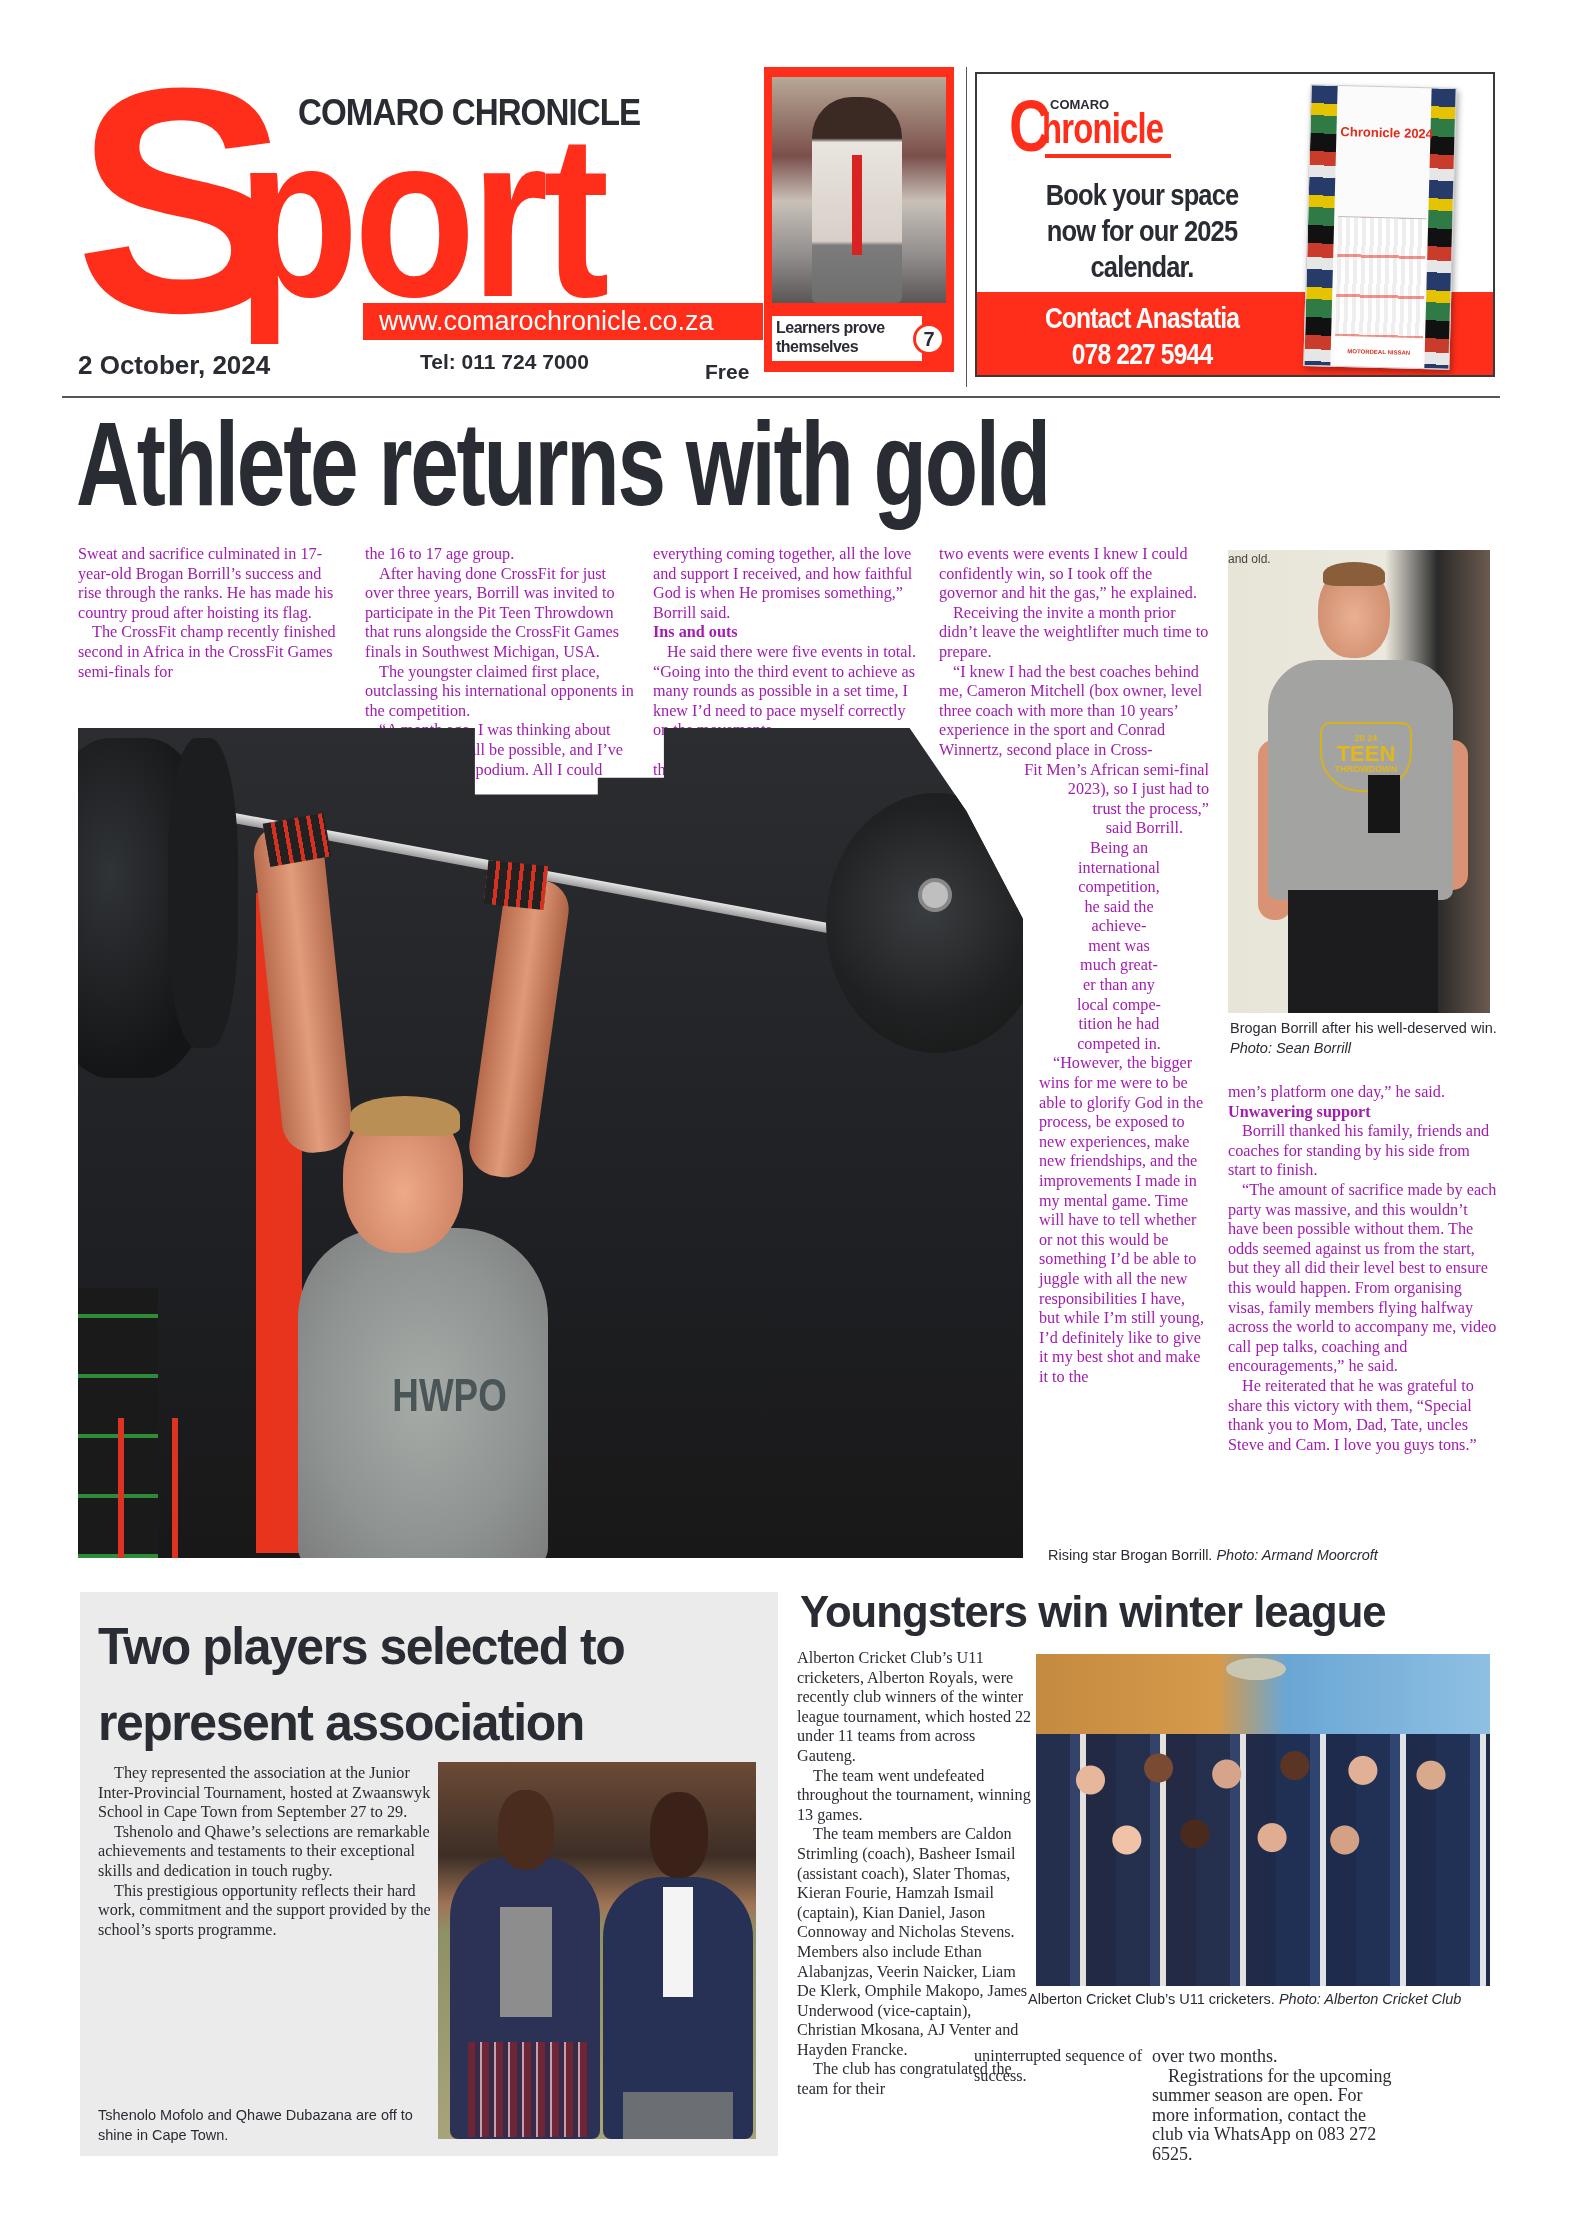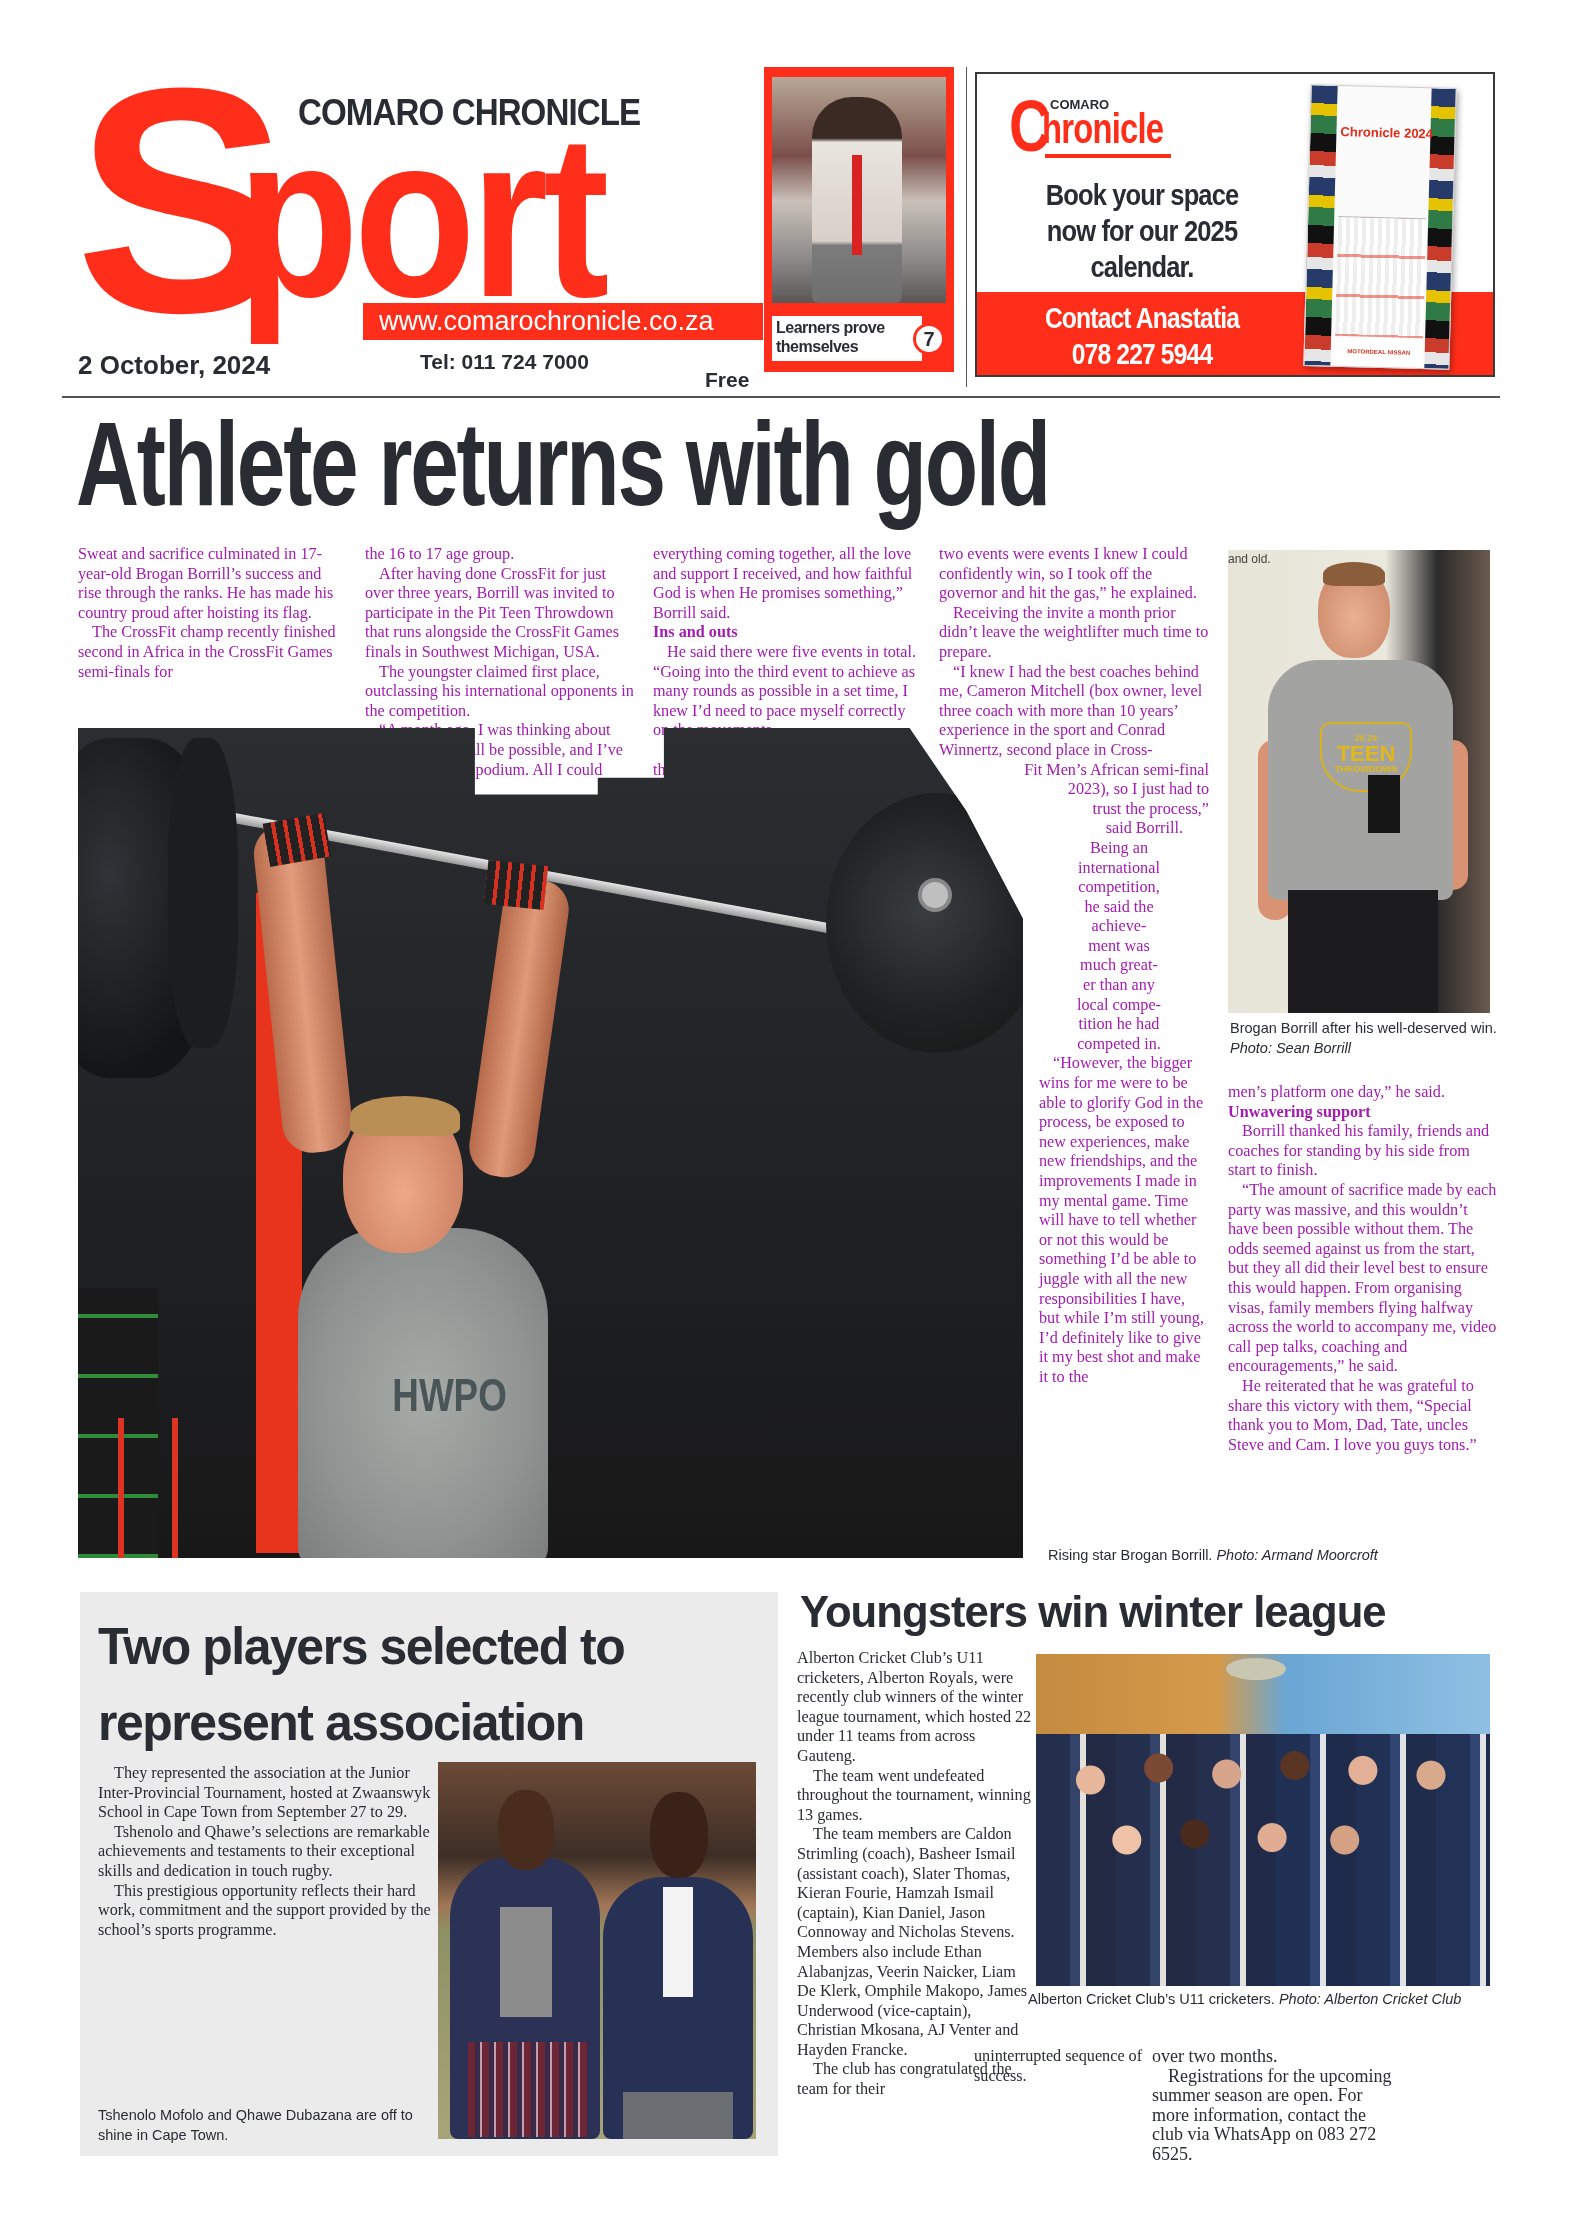--- a/index.html
+++ b/index.html
@@ -7,21 +7,21 @@
   body { position: relative; font-family: "Liberation Serif", serif; color: #2a2c33; }
   .abs { position: absolute; }
 
   
   .mast-S { left: 75px; top: 40px; font-family: "Liberation Sans", sans-serif; font-weight: bold; font-size: 320px; line-height: 1; color: #ff2e1a; letter-spacing: -10px; }
   .mast-port { left: 237px; top: 100px; font-family: "Liberation Sans", sans-serif; font-weight: bold; font-size: 232px; line-height: 1; color: #ff2e1a; letter-spacing: -6px; transform: scaleX(0.86); transform-origin: left top; }
   .mast-brand { left: 298px; top: 92px; font-family: "Liberation Sans", sans-serif; font-weight: bold; font-size: 36px; color: #2a2c33; letter-spacing: -1px; transform: scaleX(0.92); transform-origin: left top; }
   .mast-url { left: 363px; top: 303px; width: 400px; height: 37px; background: #ff2e1a; color: #fff; font-family: "Liberation Sans", sans-serif; font-size: 27px; line-height: 37px; padding-left: 16px; }
   .mast-date { left: 78px; top: 350px; font-family: "Liberation Sans", sans-serif; font-weight: bold; font-size: 26px; color: #2a2c33; }
   .mast-tel { left: 420px; top: 350px; font-family: "Liberation Sans", sans-serif; font-weight: bold; font-size: 21px; color: #2a2c33; }
-  .mast-free { left: 705px; top: 368px; font-family: "Liberation Sans", sans-serif; font-weight: bold; font-size: 21px; color: #2a2c33; }
+  .mast-free { left: 705px; top: 360px; font-family: "Liberation Sans", sans-serif; font-weight: bold; font-size: 21px; color: #2a2c33; }
 
   
   .teaser { left: 764px; top: 67px; width: 190px; height: 305px; background: #ff2e1a; }
   .teaser-photo { left: 8px; top: 10px; width: 174px; height: 226px; background: linear-gradient(180deg, #b7a896 0%, #7b4f4b 35%, #c9c1b9 55%, #8e8b8a 80%, #5a5656 100%); overflow: hidden; }
   .teaser-figure { position: absolute; left: 40px; top: 20px; width: 90px; height: 206px; background: linear-gradient(180deg, #3b2a24 0%, #3b2a24 20%, #e9e5df 22%, #d8cfc8 70%, #7c7c7c 72%, #6d6d6d 100%); border-radius: 40px 40px 6px 6px; }
   .teaser-tie { position: absolute; left: 80px; top: 78px; width: 10px; height: 100px; background: #d92323; }
   .teaser-label { left: 8px; top: 249px; width: 150px; height: 45px; background: #fff; padding: 2px 4px; font-family: "Liberation Sans", sans-serif; font-weight: bold; font-size: 16px; line-height: 19px; color: #2a2c33; letter-spacing: -0.5px; }
   .teaser-num { left: 149px; top: 256px; width: 32px; height: 32px; border-radius: 50%; background: #fff; border: 3px solid #ff2e1a; font-family: "Liberation Sans", sans-serif; font-weight: bold; font-size: 20px; line-height: 26px; text-align: center; color: #2a2c33; }
 
   .vrule { left: 966px; top: 67px; width: 1px; height: 320px; background: #555; }

